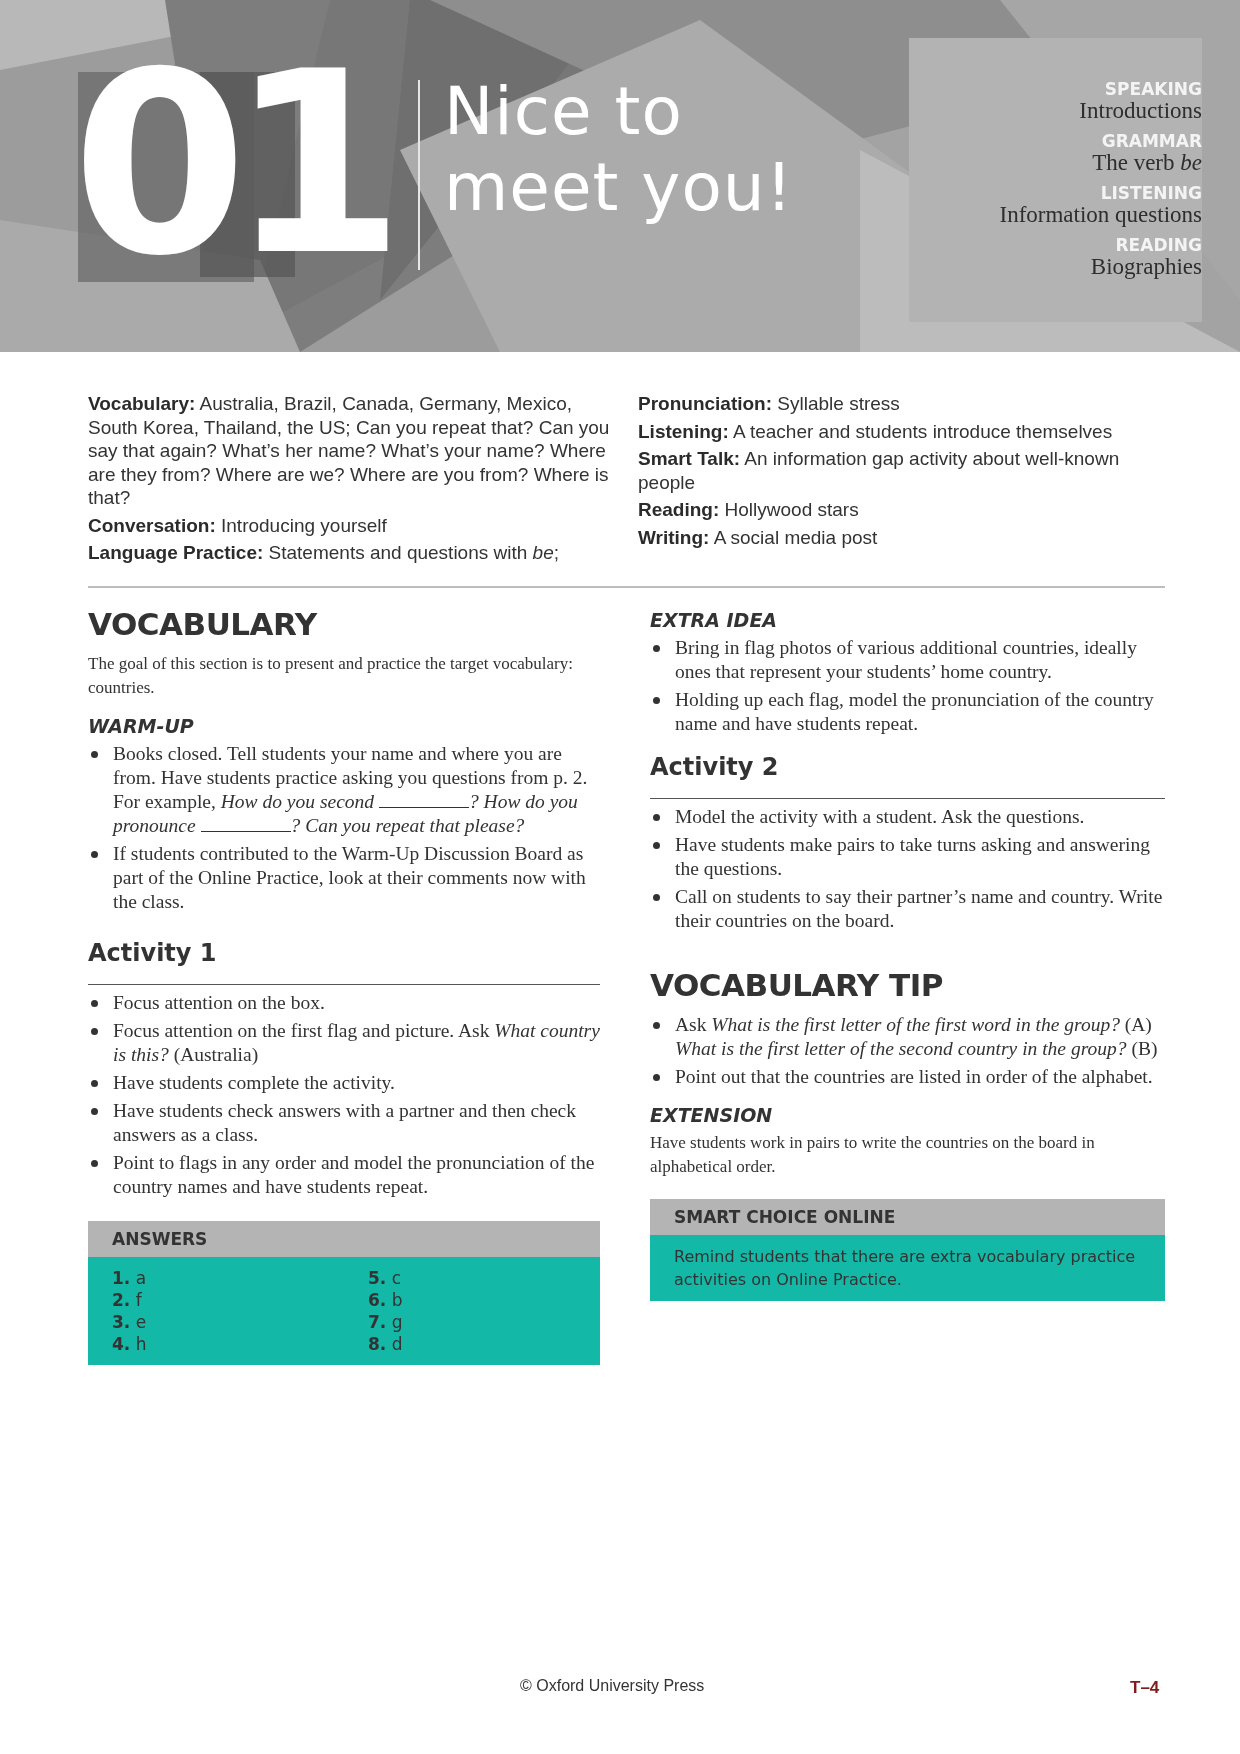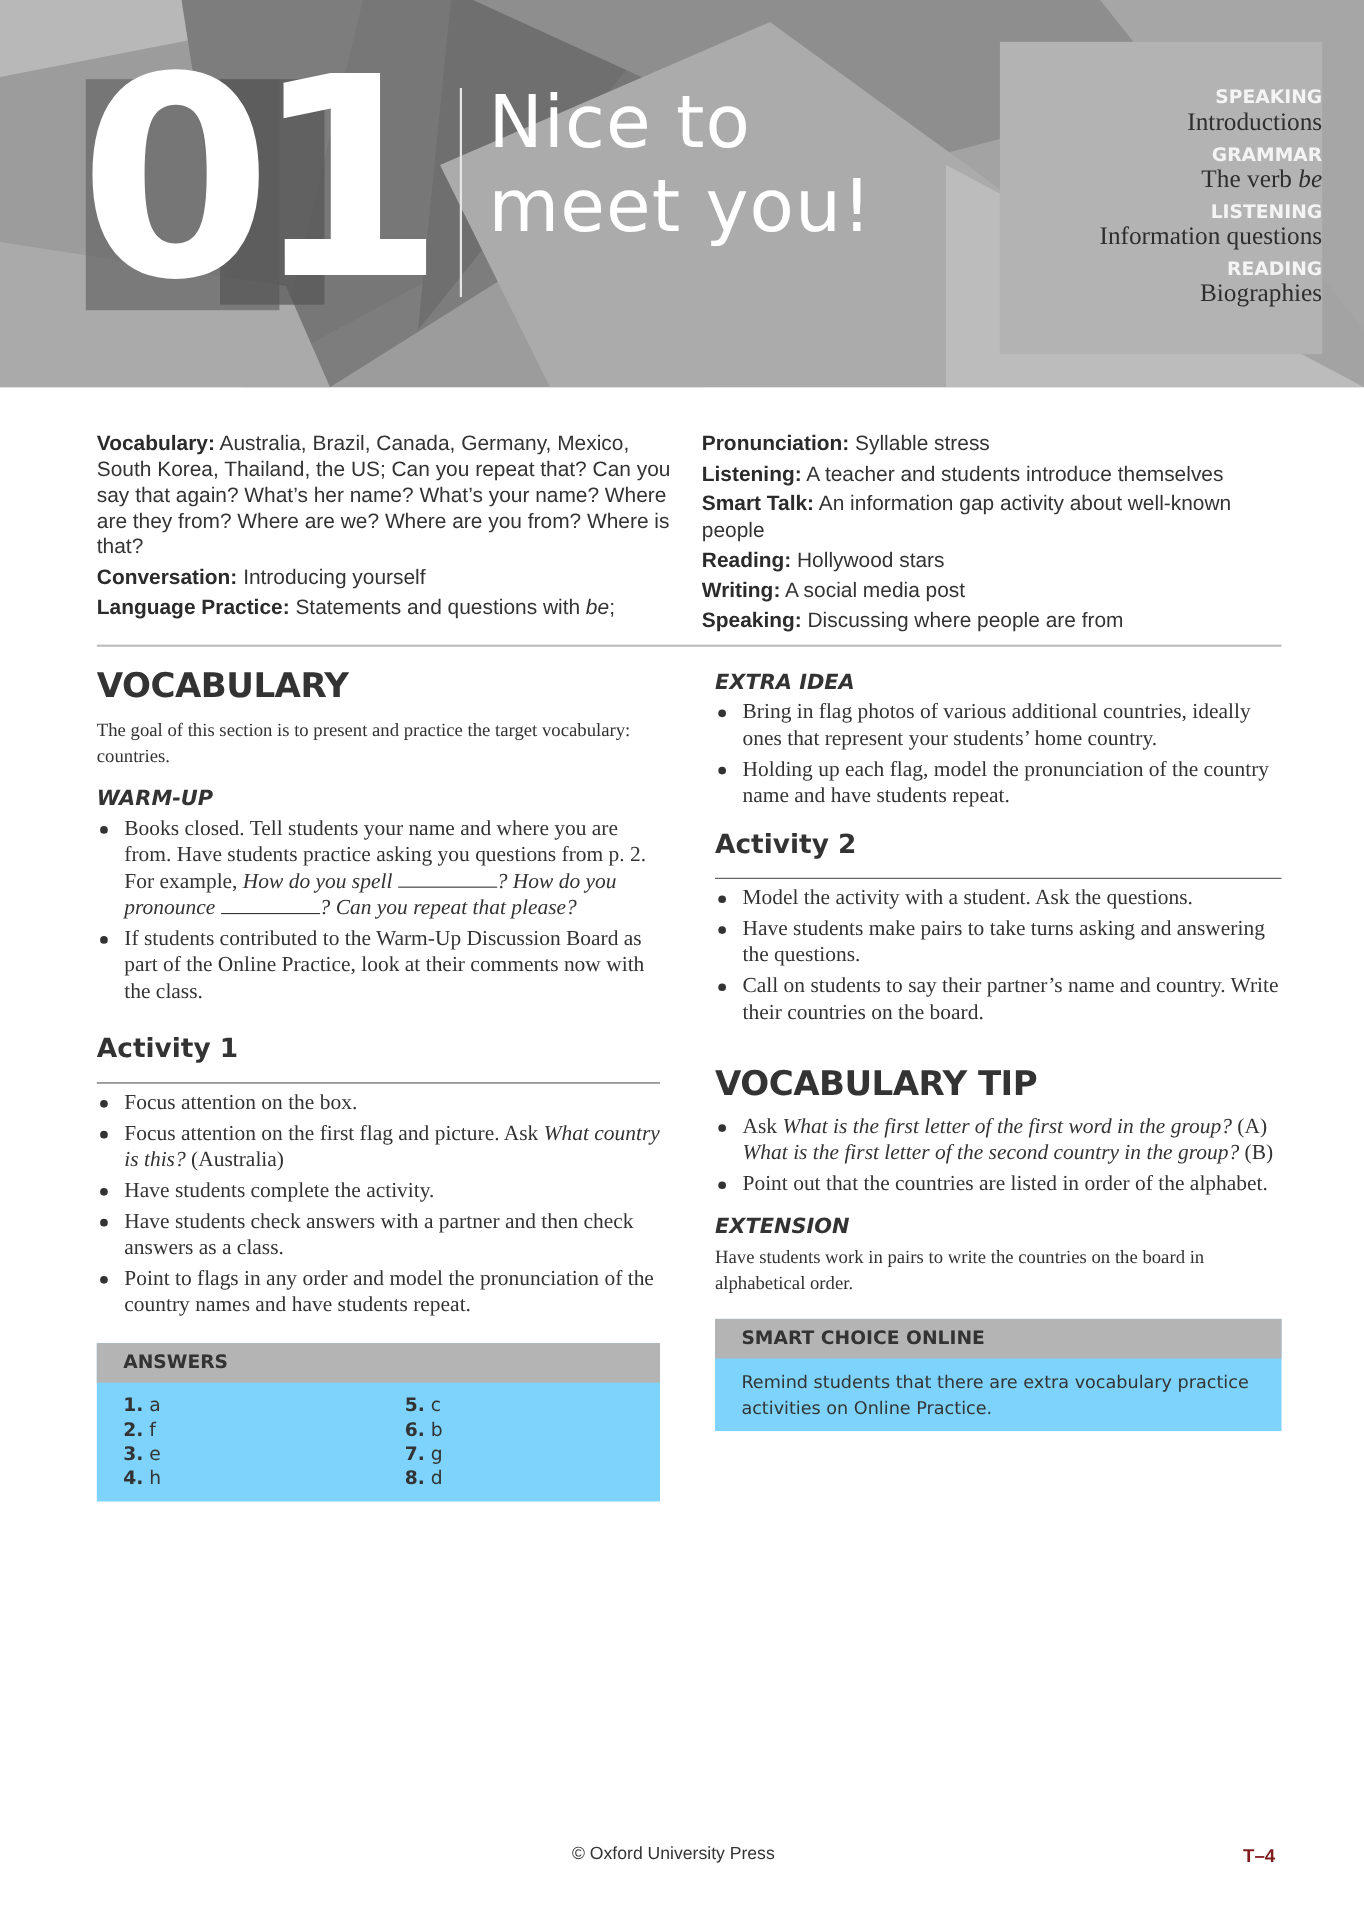--- a/index.html
+++ b/index.html
@@ -76,21 +76,21 @@
     font-family: "Liberation Serif", serif; font-size: 19.5px; line-height: 24px; color: #333;
   }
   ul.bullets li::before {
     content: ""; position: absolute; left: 3px; top: 9px; width: 7px; height: 7px;
     border-radius: 50%; background: #333;
   }
   ul.bullets li i { font-style: italic; }
   .blank { display: inline-block; width: 90px; border-bottom: 1.2px solid #333; height: 16px; vertical-align: baseline; }
 
   
-  .box { background: #7dd3fc; }
+  .box { background: #14b8a6; }
   .box-head {
     background: #b4b4b4; height: 36px; padding-left: 24px;
     font-family: "DejaVu Sans", sans-serif; font-weight: bold; font-size: 17px;
     line-height: 36px; color: #333;
   }
   .answers-grid {
     display: grid; grid-template-columns: 256px 200px; padding: 10px 0 10px 24px; row-gap: 0;
     font-family: "DejaVu Sans", sans-serif; font-size: 17px; line-height: 22px; color: #333;
   }
   .answers-grid b { font-weight: bold; }
@@ -151,32 +151,31 @@
     <div class="ov-item"><b>Vocabulary:</b><span> Australia, Brazil, Canada, Germany, Mexico, South Korea, Thailand, the US; Can you repeat that? Can you say that again? What’s her name? What’s your name? Where are they from? Where are we? Where are you from? Where is that?</span></div>
     <div class="ov-item"><b>Conversation:</b><span> Introducing yourself</span></div>
     <div class="ov-item"><b>Language Practice:</b><span> Statements and questions with </span><i>be</i><span>;</span></div>
   </div>
   <div class="ov-col right">
     <div class="ov-item"><b>Pronunciation:</b><span> Syllable stress</span></div>
     <div class="ov-item"><b>Listening:</b><span> A teacher and students introduce themselves</span></div>
     <div class="ov-item"><b>Smart Talk:</b><span> An information gap activity about well-known people</span></div>
     <div class="ov-item"><b>Reading:</b><span> Hollywood stars</span></div>
     <div class="ov-item"><b>Writing:</b><span> A social media post</span></div>
-    <div class="ov-item"><b>Speaking:</b><span> Discussing where people are from</span></div>
   </div>
 </div>
 <div class="ov-rule"></div>
 
 <div class="col left">
   <div class="h-section">VOCABULARY</div>
   <div class="body-text" style="margin-top:8px;">The goal of this section is to present and practice the target vocabulary: countries.</div>
 
   <div class="h-sub" style="margin-top:14px;">WARM-UP</div>
   <ul class="bullets" style="margin-top:4px;">
-    <li><span>Books closed. Tell students your name and where you are from. Have students practice asking you questions from p. 2. For example, </span><i>How do you spell </i><span class="blank"></span><i>? How do you pronounce </i><span class="blank"></span><i>? Can you repeat that please?</i></li>
+    <li><span>Books closed. Tell students your name and where you are from. Have students practice asking you questions from p. 2. For example, </span><i>How do you second </i><span class="blank"></span><i>? How do you pronounce </i><span class="blank"></span><i>? Can you repeat that please?</i></li>
     <li>If students contributed to the Warm-Up Discussion Board as part of the Online Practice, look at their comments now with the class.</li>
   </ul>
 
   <div class="h-activity" style="margin-top:24px;">Activity 1</div>
   <ul class="bullets" style="margin-top:6px;">
     <li>Focus attention on the box.</li>
     <li><span>Focus attention on the first flag and picture. Ask </span><i>What country is this?</i><span> (Australia)</span></li>
     <li>Have students complete the activity.</li>
     <li>Have students check answers with a partner and then check answers as a class.</li>
     <li>Point to flags in any order and model the pronunciation of the country names and have students repeat.</li>

